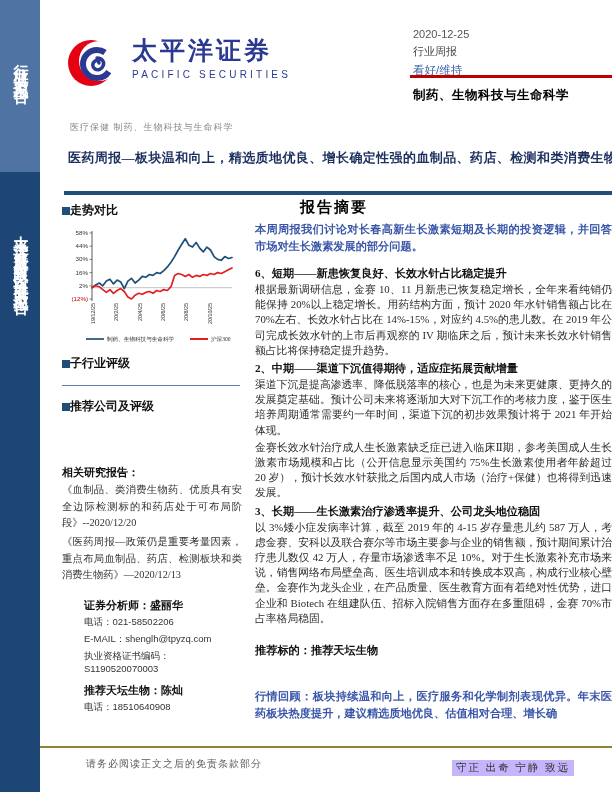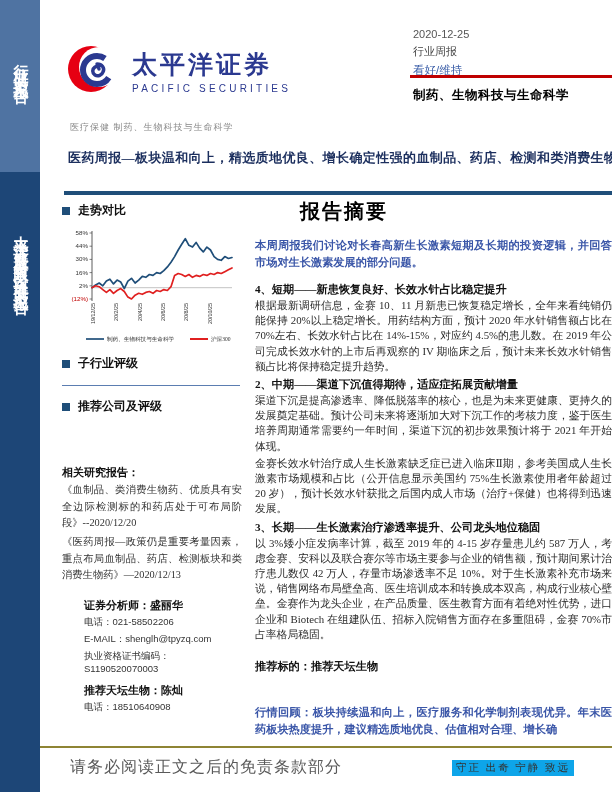--- a/index.html
+++ b/index.html
@@ -6,63 +6,63 @@
   .page{position:relative;width:612px;height:792px;background:#fff;overflow:hidden;
         font-family:"Liberation Serif","DejaVu Serif",serif;color:#222;}
   
   .side-top{position:absolute;left:0;top:0;width:40px;height:172px;background:#4f73a2;}
   .side-bottom{position:absolute;left:0;top:172px;width:40px;height:620px;background:#1d4677;}
   .vtext{writing-mode:vertical-rl;color:#fff;font-weight:bold;
          font-family:"DejaVu Serif","Liberation Serif",serif;}
   .side-top .vtext{position:absolute;left:11px;top:52px;font-size:15px;letter-spacing:5px;}
   .side-bottom .vtext{position:absolute;left:11px;top:52px;font-size:15px;letter-spacing:4px;}
   
-  .logo{position:absolute;left:66px;top:40px;display:flex;align-items:center;gap:8px;}
+  .logo{position:absolute;left:66px;top:34px;display:flex;align-items:flex-start;gap:8px;}
   .logo-text .cn{font-size:25px;font-weight:bold;color:#2b3990;letter-spacing:3px;
                  font-family:"Liberation Sans",sans-serif;}
   .logo-text .en{font-size:10px;color:#2b3990;letter-spacing:3.2px;margin-top:2px;
                  font-family:"Liberation Sans",sans-serif;}
   .meta{position:absolute;left:413px;top:28px;width:199px;font-family:"Liberation Sans",sans-serif;}
   .meta .date{font-size:11px;color:#555;margin-bottom:4px;}
   .meta .rtype{font-size:11px;color:#444;margin-bottom:4px;}
   .meta .rating{font-size:11.5px;color:#3b5ea8;margin-bottom:3px;}
   .red-rule{position:absolute;left:410px;top:75px;width:202px;height:3px;background:#bf0000;}
   .meta .industry{font-size:12.5px;font-weight:bold;color:#000;margin-top:7px;letter-spacing:0.5px;}
   .crumb{position:absolute;left:70px;top:121px;font-size:9px;color:#8a8a8a;
          font-family:"Liberation Sans",sans-serif;letter-spacing:1px;}
   .title{position:absolute;left:68px;top:149px;width:544px;font-size:13px;font-weight:bold;
          color:#1c2f5e;letter-spacing:0.4px;white-space:nowrap;}
   .blue-rule{position:absolute;left:64px;top:191px;width:548px;height:4px;background:#1f4e79;}
   
   .leftcol{position:absolute;left:62px;top:202px;width:180px;}
   .rightcol{position:absolute;left:255px;top:198px;width:357px;}
-  .sec-head{display:flex;align-items:center;gap:8px;font-family:"DejaVu Serif",serif;
+  .sec-head{display:flex;align-items:center;font-family:"DejaVu Serif",serif;
             font-weight:bold;font-size:12px;color:#111;}
   .bullet{width:8px;height:8px;background:#1f4e79;flex:0 0 8px;}
   .thin-div{height:1px;background:#5b7db1;margin:13px 0 0 0;width:178px;}
   .reports-head{font-weight:bold;font-size:11px;color:#111;margin-top:50px;}
   .report-item{font-size:10.3px;color:#333;line-height:1.62;margin-top:2px;text-align:justify;}
   .analyst{margin-top:14px;margin-left:22px;}
   .analyst .role{font-weight:bold;font-size:11px;color:#111;margin-bottom:3px;}
   .analyst .detail{font-size:9.5px;color:#333;margin-bottom:4px;
                    font-family:"Liberation Sans",sans-serif;}
   .analyst .detail .zh{font-family:"Liberation Serif",serif;}
   
-  .sum-title{font-size:20px;font-weight:bold;color:#000;margin:0 0 12px 45px;letter-spacing:2px;}
+  .sum-title{font-size:15px;font-weight:bold;color:#000;margin:0 0 4px 45px;letter-spacing:2px;}
   .intro{color:#3a56a8;font-weight:bold;font-size:11.2px;line-height:17px;text-align:justify;
          margin-bottom:11px;}
   .s-head{font-weight:bold;font-size:11.2px;color:#111;margin-top:3px;}
   .s-body{font-size:10.8px;color:#2b2b2b;line-height:15.2px;text-align:justify;margin:1px 0 2px 0;}
   .recommend{font-weight:bold;font-size:11.2px;color:#111;margin-top:17px;}
   .review{color:#3a56a8;font-weight:bold;font-size:11.2px;line-height:17px;margin-top:30px;
           text-align:justify;}
   
   .gold-rule{position:absolute;left:40px;top:746px;width:572px;height:2px;background:#8e8434;}
-  .disclaimer{position:absolute;left:70px;top:757px;font-size:16px;color:#595959;letter-spacing:1px;}
-  .motto{position:absolute;left:452px;top:760px;font-size:10.5px;color:#333;background:#0ea5e9;
+  .disclaimer{position:absolute;left:86px;top:757px;font-size:10px;color:#595959;letter-spacing:1px;}
+  .motto{position:absolute;left:452px;top:760px;font-size:10.5px;color:#333;background:#c4b5fd;
          padding:1px 4px;letter-spacing:2px;}
   
   .chart-wrap{margin-top:8px;}
 </style>
 </head>
 <body>
 
 <div class="page">
 
   <div class="side-top">
@@ -159,21 +159,21 @@
     <div class="analyst" style="margin-top:9px;">
       <div class="role">推荐天坛生物：陈灿</div>
       <div class="detail"><span class="zh">电话：</span><span>18510640908</span></div>
     </div>
   </div>
 
   <div class="rightcol">
     <div class="sum-title">报告摘要</div>
     <div class="intro">本周周报我们讨论对长春高新生长激素短期及长期的投资逻辑，并回答市场对生长激素发展的部分问题。</div>
 
-    <div class="s-head">4、短期——新患恢复良好、长效水针占比稳定提升</div>
+    <div class="s-head">6、短期——新患恢复良好、长效水针占比稳定提升</div>
     <div class="s-body">根据最新调研信息，金赛 10、11 月新患已恢复稳定增长，全年来看纯销仍能保持 20%以上稳定增长。用药结构方面，预计 2020 年水针销售额占比在 70%左右、长效水针占比在 14%-15%，对应约 4.5%的患儿数。在 2019 年公司完成长效水针的上市后再观察的 IV 期临床之后，预计未来长效水针销售额占比将保持稳定提升趋势。</div>
 
     <div class="s-head">2、中期——渠道下沉值得期待，适应症拓展贡献增量</div>
     <div class="s-body">渠道下沉是提高渗透率、降低脱落率的核心，也是为未来更健康、更持久的发展奠定基础。预计公司未来将逐渐加大对下沉工作的考核力度，鉴于医生培养周期通常需要约一年时间，渠道下沉的初步效果预计将于 2021 年开始体现。</div>
     <div class="s-body">金赛长效水针治疗成人生长激素缺乏症已进入临床Ⅱ期，参考美国成人生长激素市场规模和占比（公开信息显示美国约 75%生长激素使用者年龄超过 20 岁），预计长效水针获批之后国内成人市场（治疗+保健）也将得到迅速发展。</div>
 
     <div class="s-head">3、长期——生长激素治疗渗透率提升、公司龙头地位稳固</div>
     <div class="s-body">以 3%矮小症发病率计算，截至 2019 年的 4-15 岁存量患儿约 587 万人，考虑金赛、安科以及联合赛尔等市场主要参与企业的销售额，预计期间累计治疗患儿数仅 42 万人，存量市场渗透率不足 10%。对于生长激素补充市场来说，销售网络布局壁垒高、医生培训成本和转换成本双高，构成行业核心壁垒。金赛作为龙头企业，在产品质量、医生教育方面有着绝对性优势，进口企业和 Biotech 在组建队伍、招标入院销售方面存在多重阻碍，金赛 70%市占率格局稳固。</div>
 
     <div class="recommend">推荐标的：推荐天坛生物</div>

